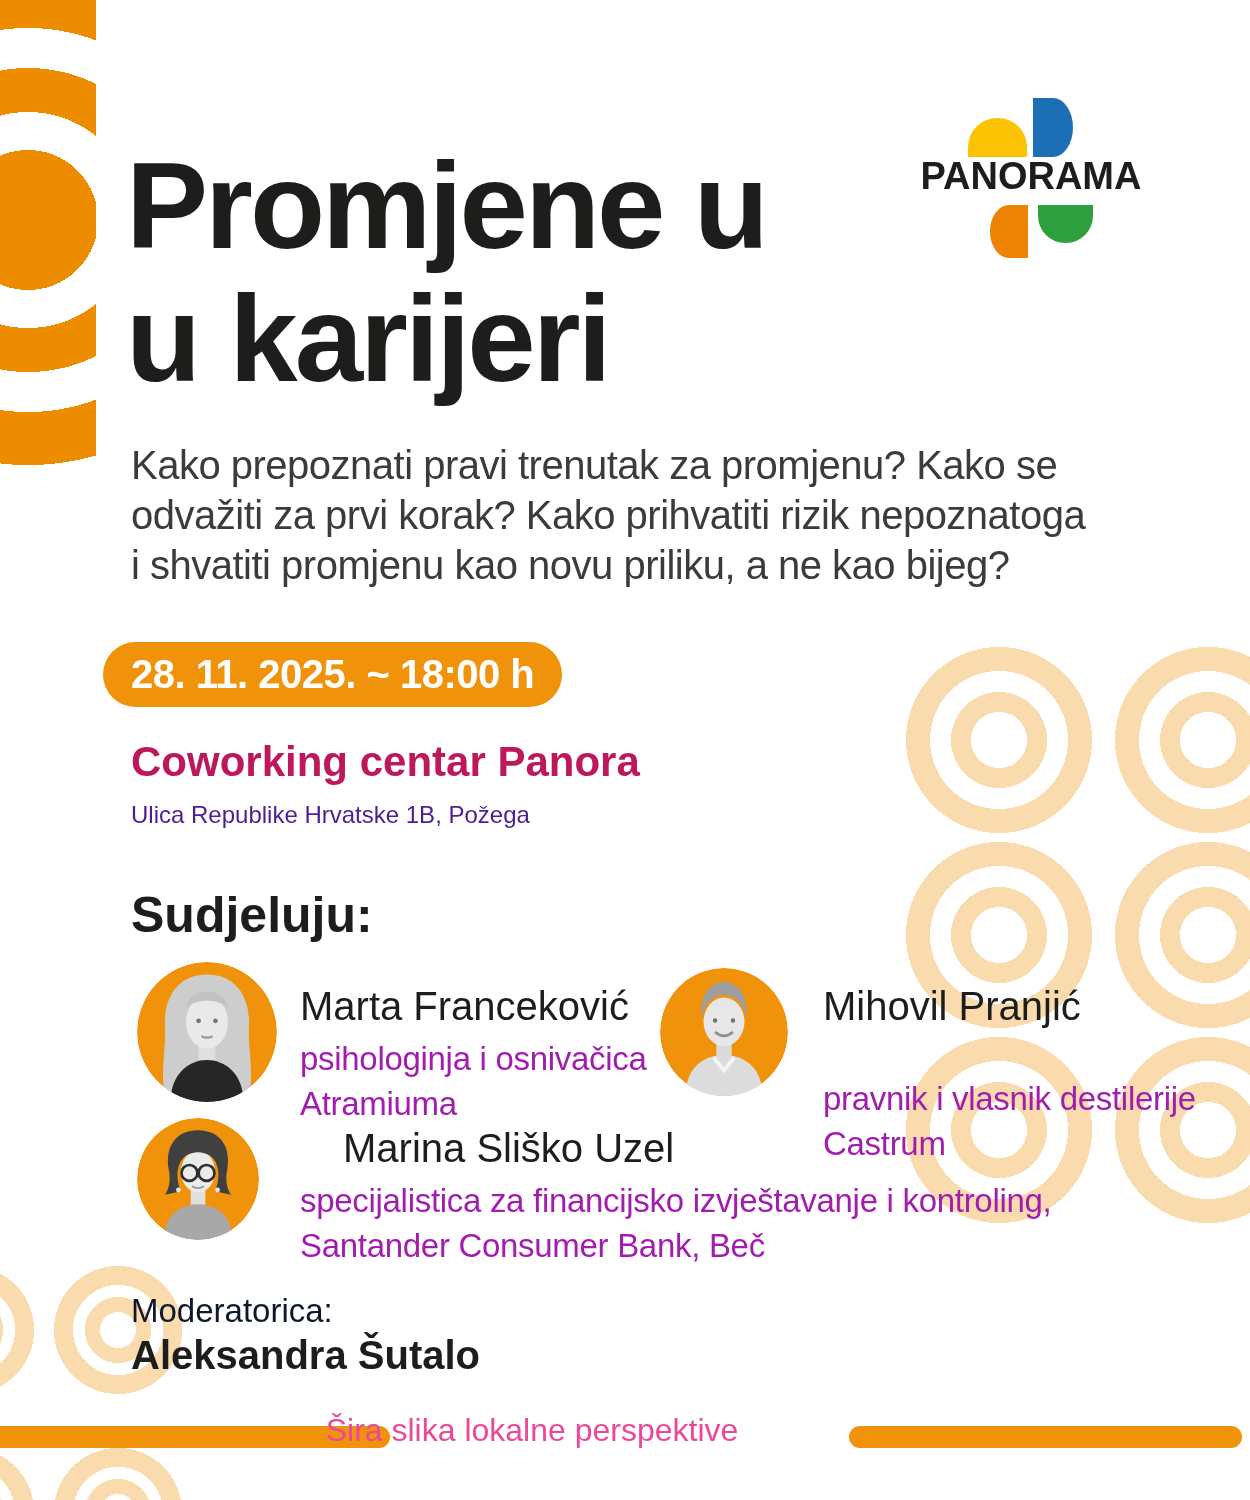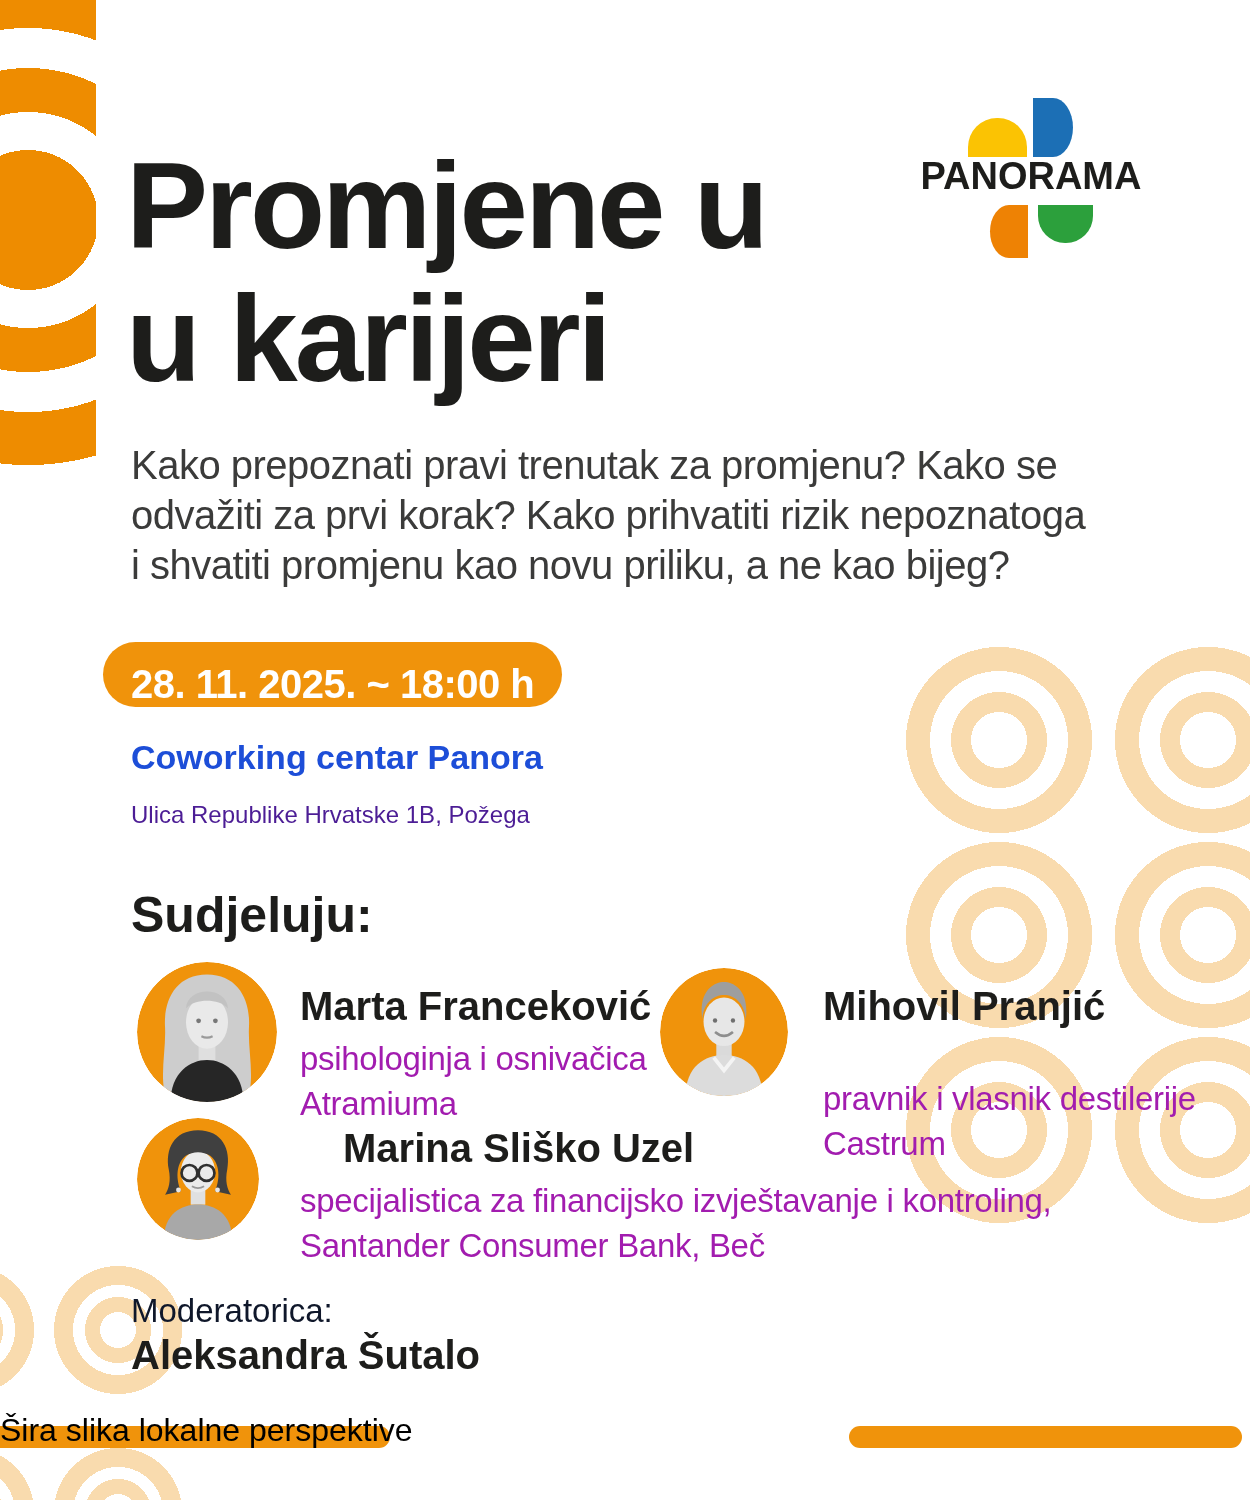--- a/index.html
+++ b/index.html
@@ -47,36 +47,36 @@
     font-size:38px; font-weight:800; letter-spacing:0px; text-align:center;
     color:#1D1D1B; line-height:38px;
   }
   
   .z { position:absolute; z-index:2; }
   .eyebrow { left:130px; top:93px; font-size:37px; font-weight:800; letter-spacing:1px; }
   .title   { left:126px; top:139px; font-size:123px; font-weight:800; letter-spacing:-3px; line-height:133px; }
   .intro   { left:131px; top:440px; font-size:40px; line-height:50px; color:#3B3B3A; letter-spacing:-0.5px; }
   .badge {
     left:103px; top:642px; height:65px; border-radius:33px; padding:0 28px;
-    display:flex; align-items:flex-end;
+    display:flex; align-items:center;
   }
   .badge-text { font-size:40px; font-weight:800; color:#ffffff; letter-spacing:-0.5px; }
-  .venue   { left:131px; top:738px; font-size:34px; font-weight:800; color:#1d4ed8; }
+  .venue   { left:131px; top:738px; font-size:42px; font-weight:800; color:#be185d; }
   .address { left:131px; top:801px; font-size:24px; color:#4c1d95; }
   .section-heading { left:131px; top:886px; font-size:50px; font-weight:800;text-align:right; }
-  .speaker-name { font-size:40px; font-weight:700; color:#1D1D1B; }
+  .speaker-name { font-size:40px; font-weight:400; color:#1D1D1B; }
   .speaker-role { font-size:33px; line-height:45px; color:#a21caf; letter-spacing:-0.3px; }
   .avatar { border-radius:50%; overflow:hidden; }
   .avatar svg { display:block; width:100%; height:100%; }
   .moderator-label { left:131px; top:1292px; font-size:33px; color:#0f172a; }
   .moderator-name  { left:131px; top:1333px; font-size:40px; font-weight:800; }
   .footer-bar { top:1426px; height:22px; border-radius:11px; position:absolute; z-index:1; }
   .footer-text {
-    left:0; top:1412px; width:1064px; text-align:left;
-    font-size:32px; color:#000000; z-index:2;
+    left:0; top:1412px; width:1064px; text-align:center;
+    font-size:32px; color:#ec4899; z-index:2;
   }
 </style>
 </head>
 <body>
 
 <div class="poster">
 
   <div class="bullseye-left"></div>
 
   <div class="peach-target" style="left:904px; top:645px;"></div>

